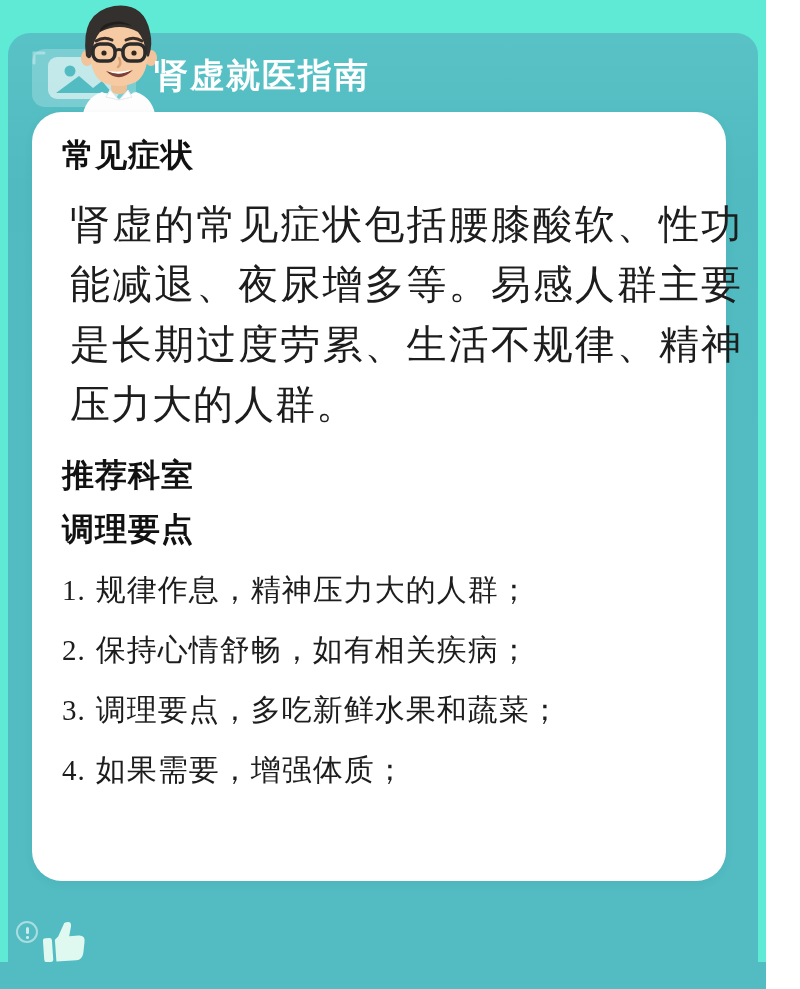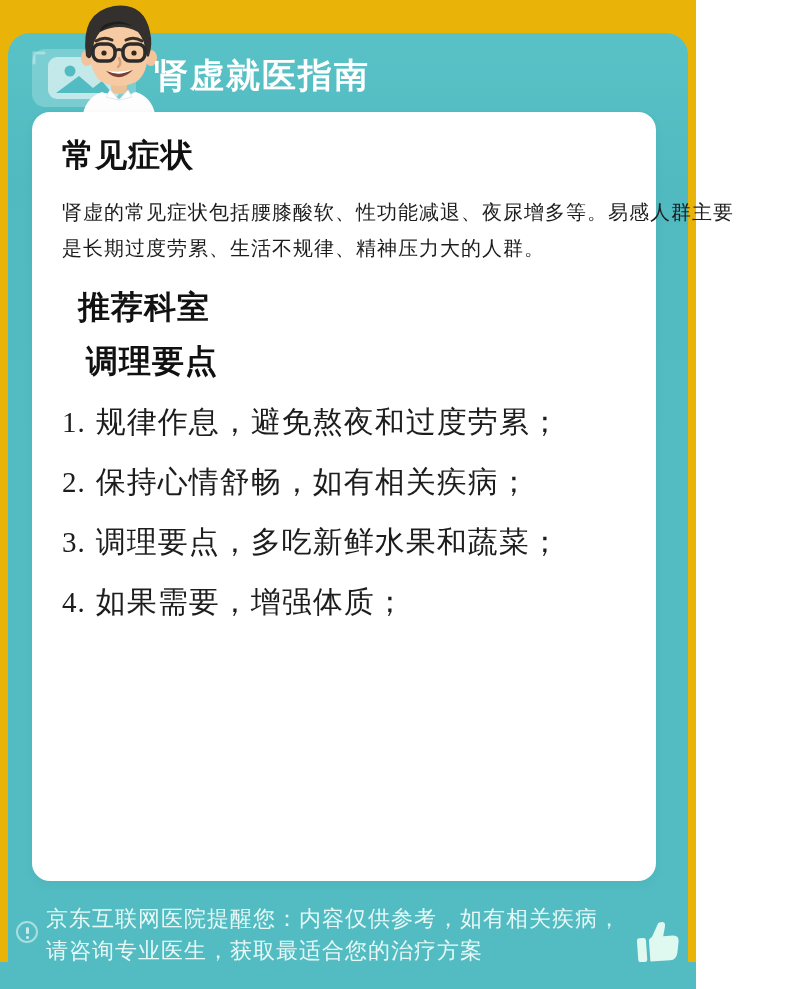--- a/index.html
+++ b/index.html
@@ -7,43 +7,43 @@
     --teal-light:#58c2c7;
     --card-bg:#ffffff;
     --heading:#111111;
     --body:#1d1d1d;
     --footer-text:#e7f9f7;
     --icon-tint:#dff8f0;
   }
   *{margin:0;padding:0;box-sizing:border-box;}
   html,body{width:800px;height:989px;overflow:hidden;background:#ffffff;
     font-family:"Liberation Sans","DejaVu Sans",sans-serif;}
-  .page{position:relative;width:696px;height:989px;background:#eab308;}
+  .page{position:relative;width:766px;height:989px;background:#5eead4;}
 
   
   .poster{position:absolute;left:8px;right:8px;top:33px;bottom:0;
     background:linear-gradient(180deg,var(--teal-light) 0px,#50bac0 150px,var(--teal) 400px);
     border-radius:22px 22px 0 0;}
   .bottom-bar{position:absolute;left:0;right:0;bottom:0;height:27px;background:var(--teal);}
 
   
   .photo-icon{position:absolute;left:24px;top:16px;width:110px;height:60px;}
   .avatar{position:absolute;left:40px;top:-31px;width:142px;height:118px;}
   .poster-title{position:absolute;left:146px;top:21px;font-size:34px;line-height:42px;
     font-weight:bold;color:#ffffff;letter-spacing:2px;}
 
   
   .card{position:absolute;left:24px;right:32px;top:79px;height:769px;background:var(--card-bg);
-    border-radius:18px;padding:26px 30px 20px 30px;box-shadow:0 3px 10px rgba(0,60,64,0.06);}
+    border-radius:30px;padding:26px 30px 20px 30px;box-shadow:0 3px 10px rgba(0,60,64,0.06);}
   .card h2{font-size:32px;line-height:34px;font-weight:bold;color:var(--heading);letter-spacing:1px;}
   .card h2 + .body{margin-top:22px;}
-  .card .body{font-size:20px;line-height:36px;color:var(--body);letter-spacing:1px;
-    width:672px;text-align:justify;text-justify:inter-ideograph;}
-  .h-dept{margin-top:24px;margin-left:16px;}
-  .h-tips{margin-top:20px;margin-left:24px;}
+  .card .body{font-size:40px;line-height:60px;color:var(--body);letter-spacing:1px;
+    width:672px;text-align:justify;text-justify:inter-ideograph;margin-left:8px;}
+  .h-dept{margin-top:24px;}
+  .h-tips{margin-top:20px;}
   .tip-list{margin-top:20px;}
   .tip{font-size:30px;line-height:48px;color:var(--body);letter-spacing:1px;margin-bottom:12px;width:672px;}
   .tip .num{font-family:"Liberation Serif","DejaVu Serif",serif;font-size:29px;margin-right:10px;}
 
   
   .footer{position:absolute;left:0;right:0;top:848px;height:120px;display:flex;
     align-items:flex-start;padding:22px 6px 0 8px;}
   .alert-icon{flex:none;width:22px;height:22px;margin-top:18px;border-radius:50%;
     border:2px solid rgba(255,255,255,0.5);position:relative;}
   .alert-icon .bar{position:absolute;left:8px;top:4px;width:2.5px;height:7px;background:rgba(255,255,255,0.7);border-radius:2px;}
@@ -104,33 +104,32 @@
     <div class="poster-title">肾虚就医指南</div>
 
     <div class="card">
       <h2>常见症状</h2>
       <p class="body">肾虚的常见症状包括腰膝酸软、性功能减退、夜尿增多等。易感人群主要是长期过度劳累、生活不规律、精神压力大的人群。</p>
 
       <h2 class="h-dept">推荐科室</h2>
 
       <h2 class="h-tips">调理要点</h2>
       <div class="tip-list">
-        <p class="tip"><span class="num">1.</span><span>规律作息，避免熬夜和过度劳累；</span></p>
+        <p class="tip"><span class="num">1.</span><span>规律作息，精神压力大的人群；</span></p>
         <p class="tip"><span class="num">2.</span><span>保持心情舒畅，如有相关疾病；</span></p>
         <p class="tip"><span class="num">3.</span><span>调理要点，多吃新鲜水果和蔬菜；</span></p>
         <p class="tip"><span class="num">4.</span><span>如果需要，增强体质；</span></p>
       </div>
     </div>
 
     <div class="footer">
       <div class="alert-icon">
         <div class="bar"></div>
           <div class="dot"></div>
       </div>
-      <p class="notice">京东互联网医院提醒您：内容仅供参考，如有相关疾病，请咨询专业医生，获取最适合您的治疗方案</p>
       <div class="thumb-icon">
         <svg viewBox="0 0 48 48" width="48" height="48">
           <rect x="3" y="20" width="9" height="24" rx="2.5" fill="#dff8f0"></rect>
           <path d="M15 44 L35 44 Q41 44 42.5 37 L44.5 26 Q45.5 19.5 39 19.5 L29.5 19.5 L32 10 Q33 4.5 27.5 5.5 L25.5 6 L18.5 19 L15 22 Z" fill="#dff8f0"></path>
         </svg>
       </div>
     </div>
 
   </div>
   <div class="bottom-bar"></div>

